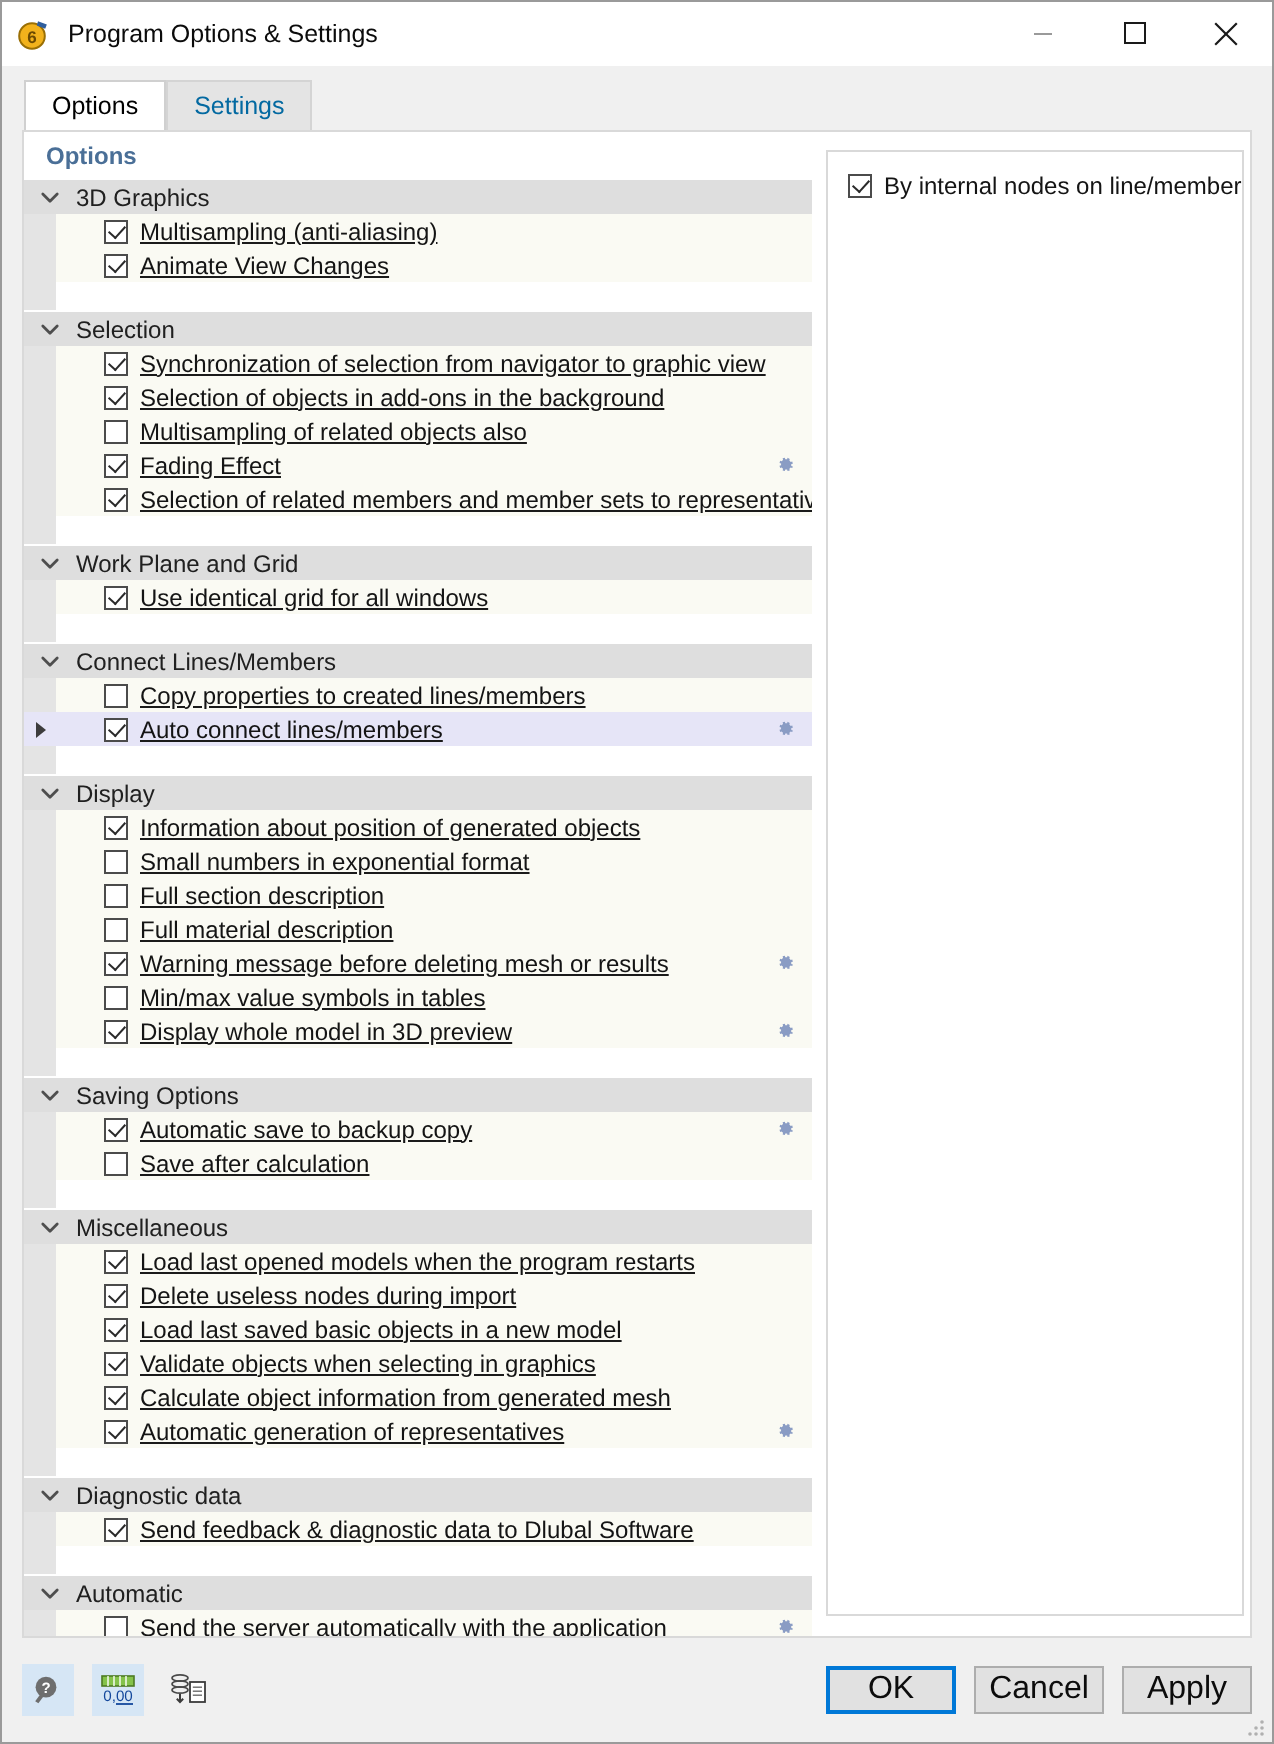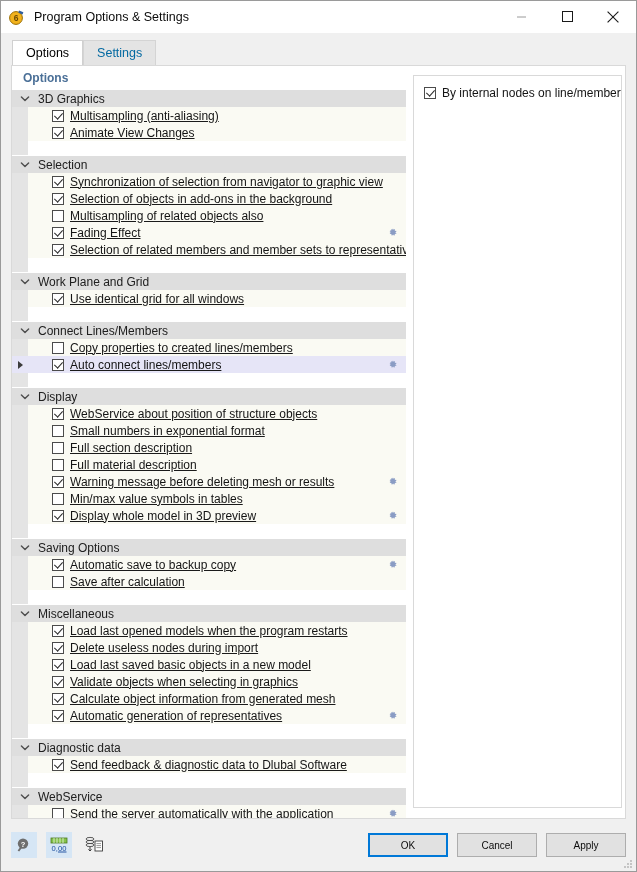--- a/index.html
+++ b/index.html
@@ -285,26 +285,26 @@
     justify-content: center;
     box-sizing: border-box;
   }
   .tool-btn.plain { background: transparent; }
   .btn-group {
     margin-left: auto;
     display: flex;
     gap: 9px;
   }
   .btn {
-    width: 80px;
+    width: 65px;
     height: 24px;
     box-sizing: border-box;
     background: #e1e1e1;
     border: 1px solid #adadad;
-    font-size: 10px;
+    font-size: 16px;
     color: #0c0c0c;
     display: flex;
     align-items: center;
     justify-content: center;
     font-family: "Liberation Sans", sans-serif;
   }
   .btn.primary {
     border: 2px solid #0078d7;
     background: #e1e1e1;
   }
@@ -515,21 +515,21 @@
                   <path d="M1.4 3 L5 6.6 L8.6 3" fill="none" stroke="#4e4e4e" stroke-width="1.4" stroke-linecap="round" stroke-linejoin="round"></path>
                 </svg>
               </div>
               <div class="section-label">Display</div>
             </div>
             <div class="section-body">
               <div class="row">
                 <div class="gutter"></div>
                 <div class="row-indent" style="width: 24px;"></div>
                 <div class="cb checked"></div>
-                <div class="row-label">WebService about position of structure objects</div>
+                <div class="row-label">Information about position of generated objects</div>
                 <div class="gear"></div>
               </div>
               <div class="row">
                 <div class="gutter"></div>
                 <div class="row-indent" style="width: 24px;"></div>
                 <div class="cb"></div>
                 <div class="row-label">Small numbers in exponential format</div>
                 <div class="gear"></div>
               </div>
               <div class="row">
@@ -700,21 +700,21 @@
               </div>
             </div>
           </div>
           <div class="section">
             <div class="section-header">
               <div class="chev">
                 <svg width="10" height="10" viewBox="0 0 10 10">
                   <path d="M1.4 3 L5 6.6 L8.6 3" fill="none" stroke="#4e4e4e" stroke-width="1.4" stroke-linecap="round" stroke-linejoin="round"></path>
                 </svg>
               </div>
-              <div class="section-label">WebService</div>
+              <div class="section-label">Automatic</div>
             </div>
             <div class="section-body">
               <div class="row">
                 <div class="gutter"></div>
                 <div class="row-indent" style="width: 24px;"></div>
                 <div class="cb"></div>
                 <div class="row-label">Send the server automatically with the application</div>
                 <div class="gear">
                   <svg width="11" height="11" viewBox="0 0 24 24">
                     <path fill="#8a9cc4" d="M12 8.2a3.8 3.8 0 1 0 0 7.6 3.8 3.8 0 0 0 0-7.6zm0 5.9a2.1 2.1 0 1 1 0-4.2 2.1 2.1 0 0 1 0 4.2z"></path>

